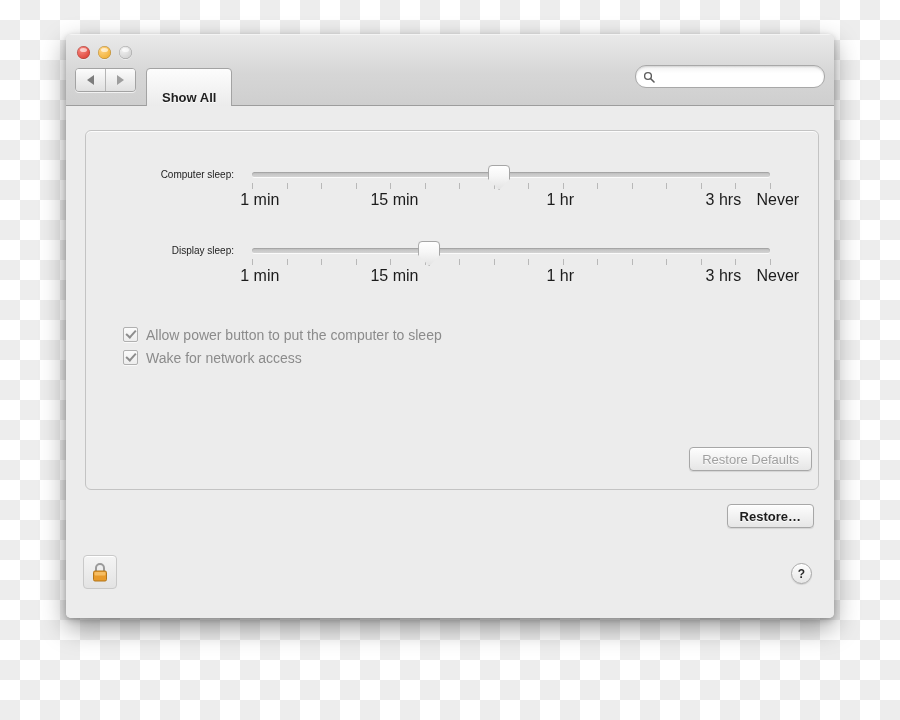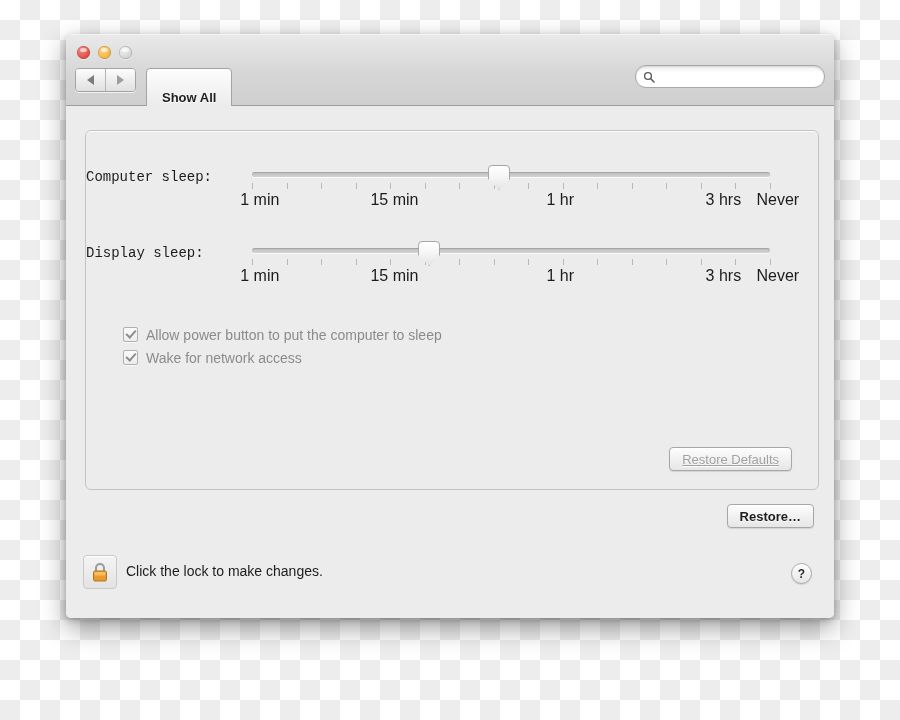--- a/index.html
+++ b/index.html
@@ -179,24 +179,23 @@
     left: 0; right: 0;
   }
   .slider-row.computer { top: 32px; }
   .slider-row.display  { top: 108px; }
 
   .row-label {
     position: absolute;
     left: 0;
     top: 6px;
     width: 148px;
-    text-align: left;
-    font-size: 14px;
+    text-align: right;
+    font-size: 10px;
     color: #1c1c1c;
-    font-family: Liberation Mono, monospace;
   }
 
   .slider {
     position: absolute;
     left: 166px;
     top: 0;
     width: 518px;
     height: 56px;
   }
   .track {
@@ -298,23 +297,22 @@
     background: linear-gradient(to bottom, #fdfdfd, #e6e6e6);
     box-shadow: 0 1px 1px rgba(0,0,0,0.10), inset 0 1px 0 #ffffff;
     text-shadow: 0 1px 0 rgba(255,255,255,0.85);
     color: #1d1d1d;
     white-space: nowrap;
   }
   .btn.disabled { color: #a0a0a0; }
 
   .restore-defaults {
     position: absolute;
-    right: 26px;
+    right: 6px;
     bottom: 18px;
-    text-decoration: underline;
   }
   .schedule-btn {
     position: absolute;
     right: 20px;
     top: 398px;
     font-weight: bold;
   }
 
   
   .footer {
@@ -483,18 +481,17 @@
     <div class="btn schedule-btn">Restore…</div>
 
     <div class="footer">
       <div class="lockbtn">
         <svg width="20" height="22" viewBox="0 0 20 22">
           <path d="M6 10 V7 a4 4 0 0 1 8 0 V10" fill="none" stroke="#9a9a9a" stroke-width="2"></path>
           <rect x="3.5" y="10" width="13" height="10" rx="1.5" fill="#e89a2a" stroke="#b3761a" stroke-width="1"></rect>
           <rect x="4.5" y="11" width="11" height="3.4" rx="1" fill="#f6bd62"></rect>
         </svg>
       </div>
-      <div class="lock-text">Click the lock to make changes.</div>
       <div class="helpbtn">?</div>
     </div>
 
   </div>
 </div>
 
 </body></html>

